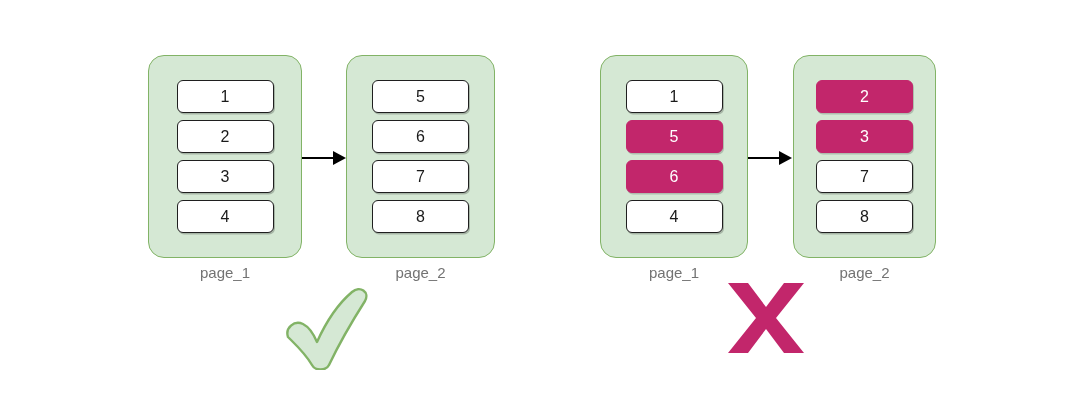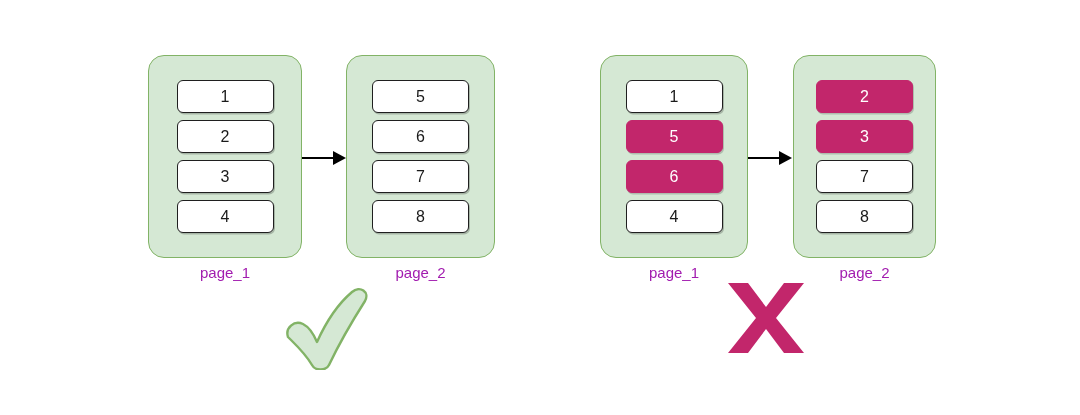--- a/index.html
+++ b/index.html
@@ -56,21 +56,21 @@
     background: #c2266b;
     border: 1.9px solid #c2266b;
     color: #ffffff;
     box-shadow: 1px 1.5px 0 rgba(0,0,0,0.18);
   }
 
   
   .page-caption {
     position: absolute;
     font-size: 15px;
-    color: #a21caf;
+    color: #737373;
     text-align: center;
     white-space: nowrap;
   }
 
   
   .arrow {
     position: absolute;
   }
 
   

